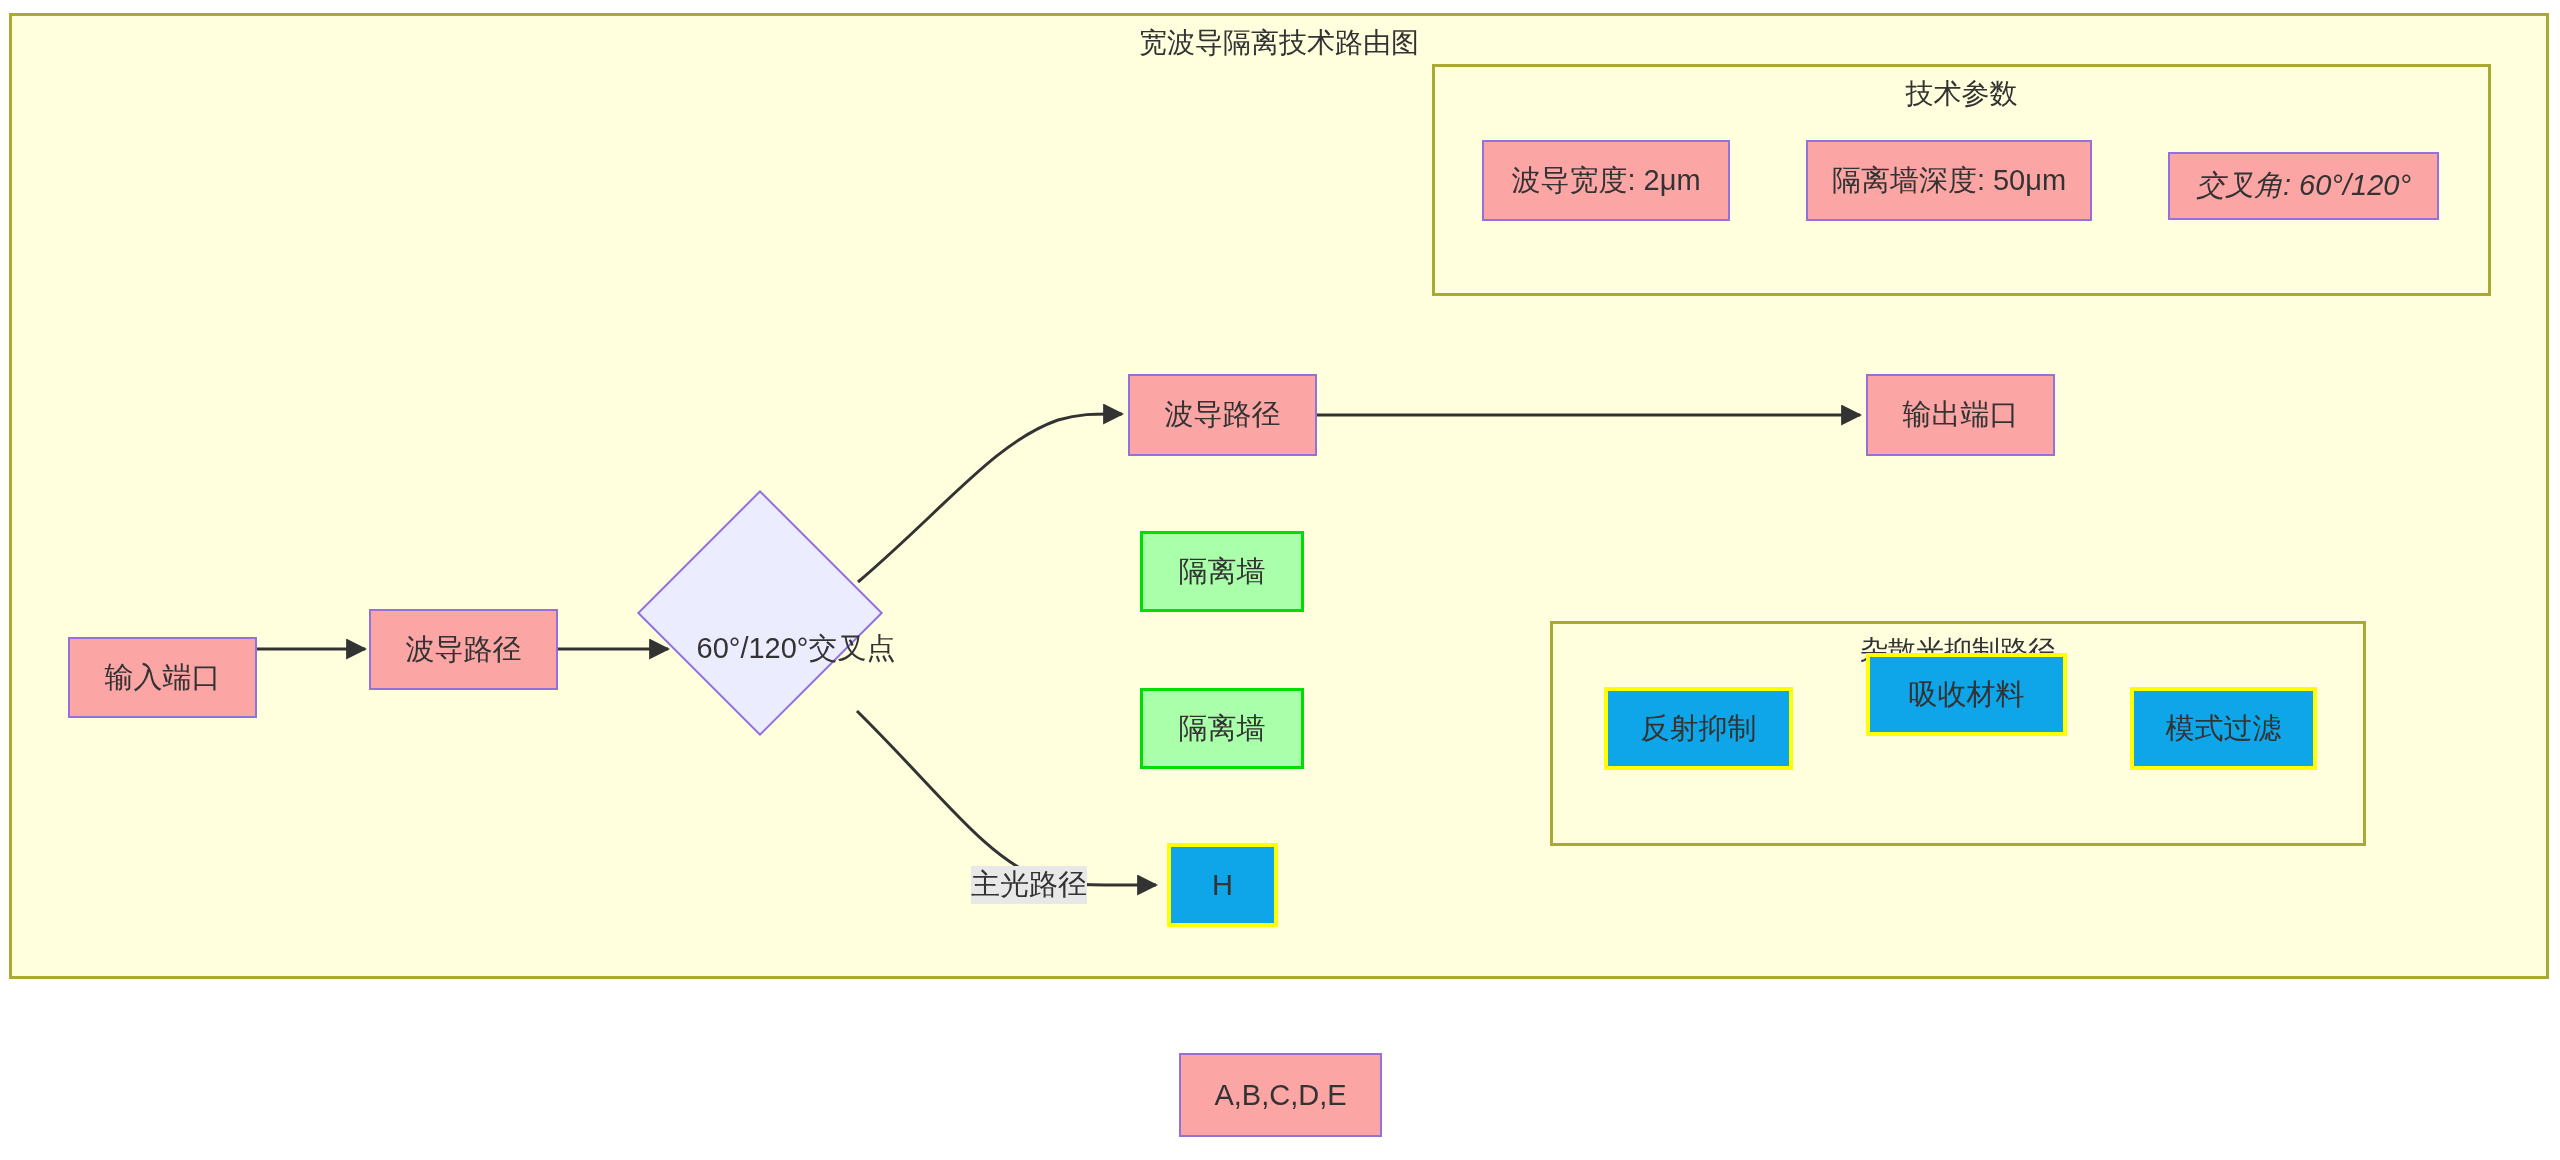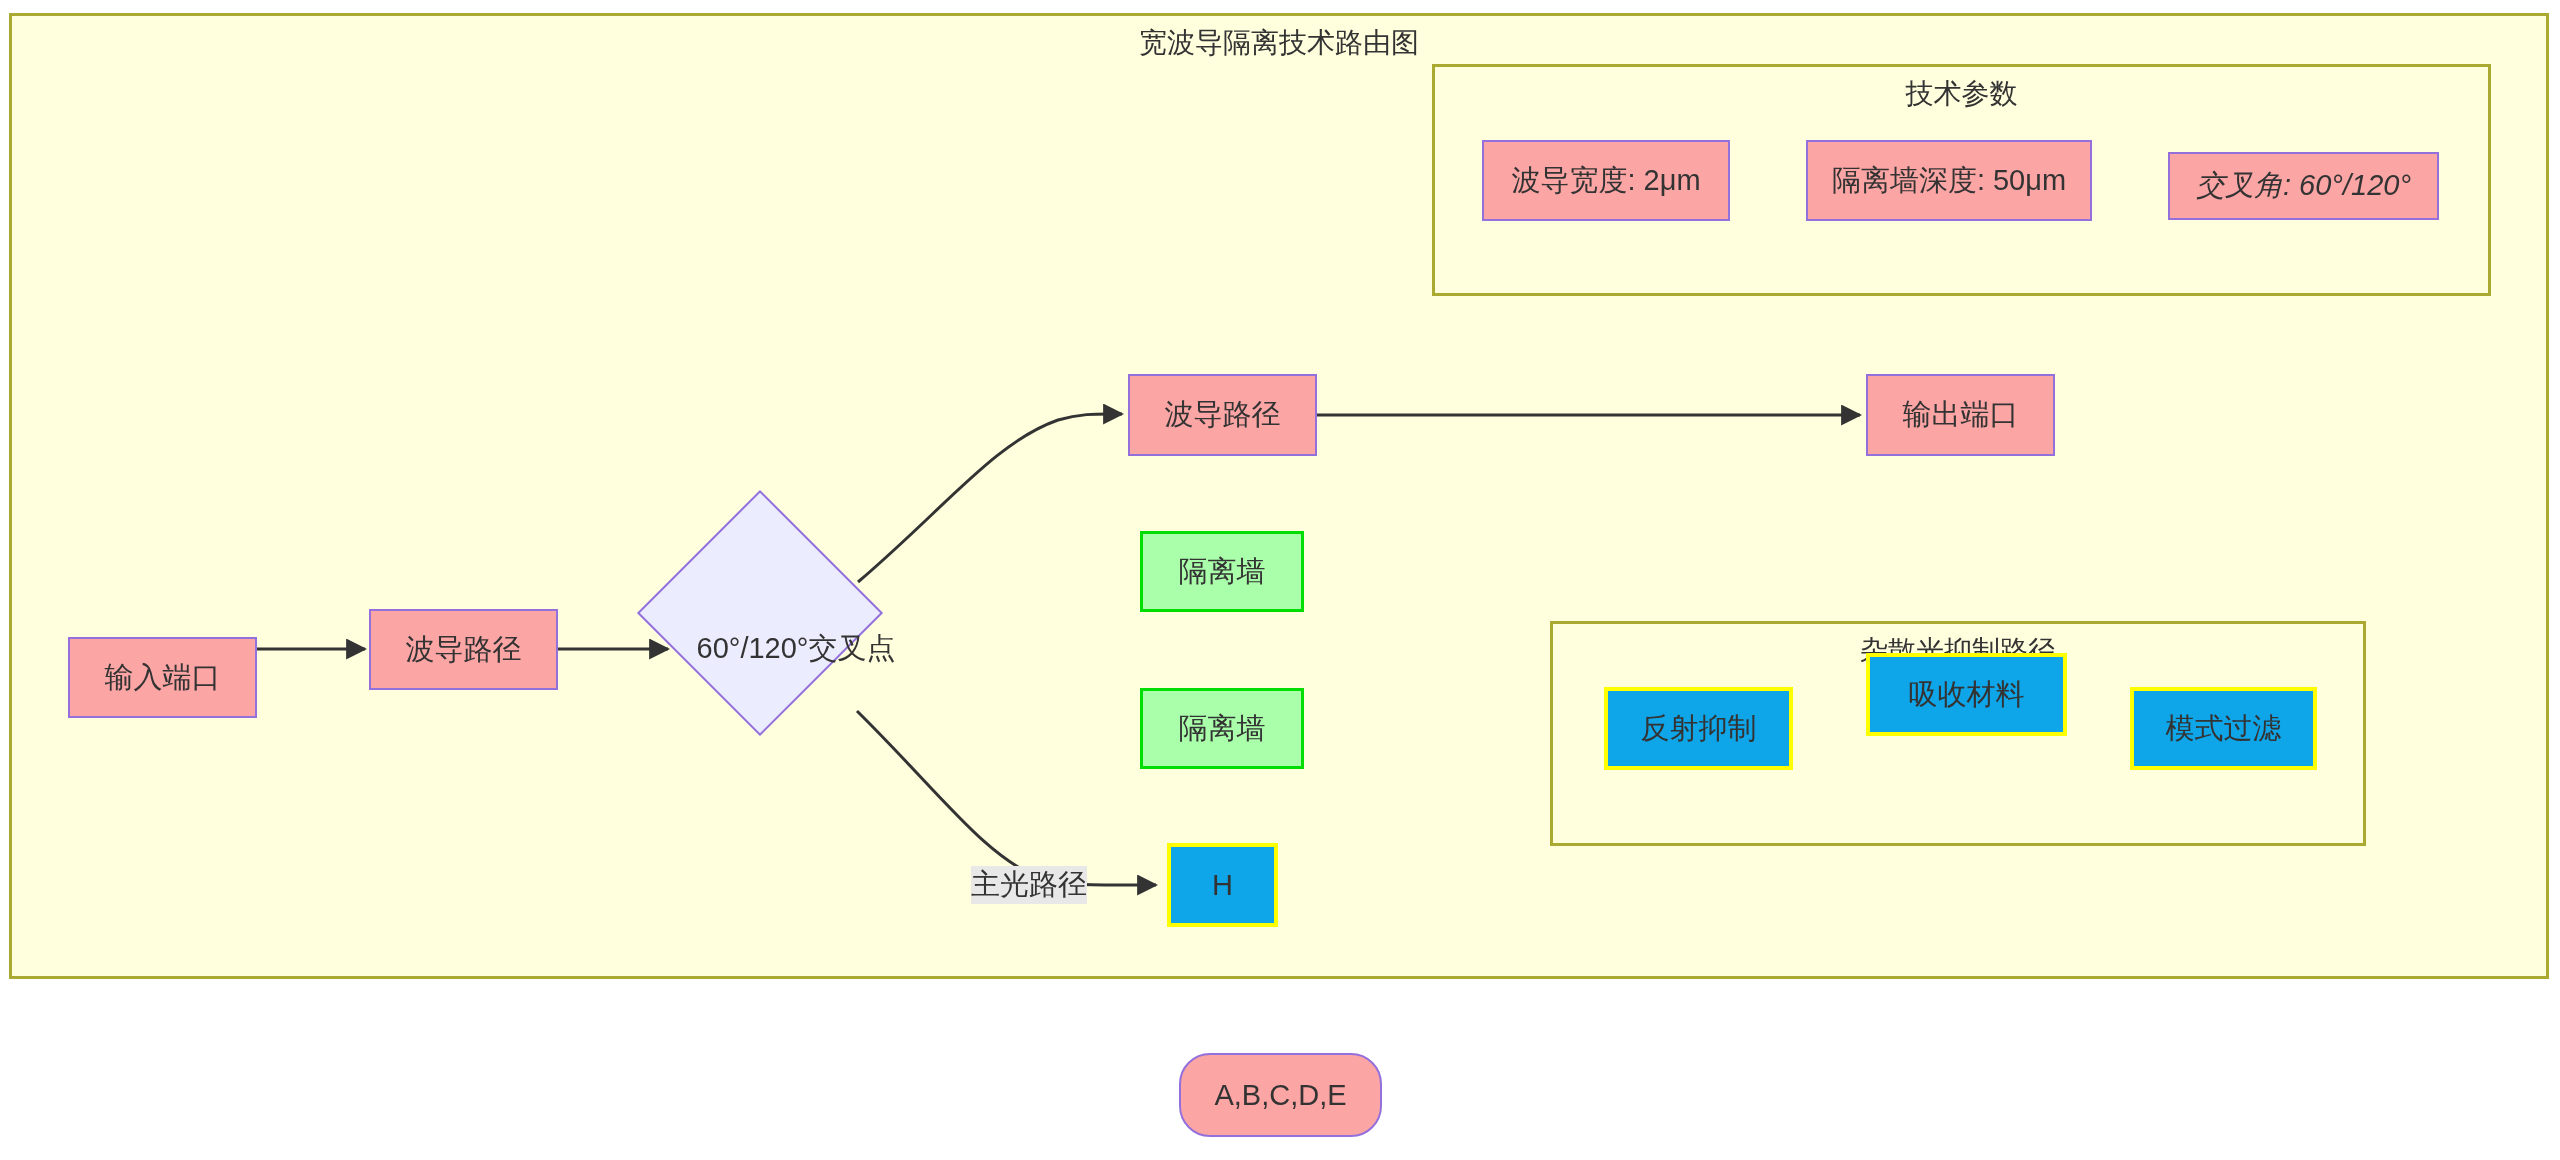--- a/index.html
+++ b/index.html
@@ -80,17 +80,17 @@
 
   <div class="diamond-label">60°/120°交叉点</div>
 
   <div class="node" style="left:68px;top:609px;width:189px;height:81px;margin-top:28px;">输入端口</div>
   <div class="node" style="left:369px;top:609px;width:189px;height:81px;">波导路径</div>
   <div class="node" style="left:1128px;top:374px;width:189px;height:82px;">波导路径</div>
   <div class="node" style="left:1866px;top:374px;width:189px;height:82px;">输出端口</div>
   <div class="node green" style="left:1140px;top:531px;width:164px;height:81px;">隔离墙</div>
   <div class="node green" style="left:1140px;top:688px;width:164px;height:81px;">隔离墙</div>
   <div class="node yellow-border" style="left:1167px;top:843px;width:111px;height:84px;">H</div>
-  <div class="node" style="left:1179px;top:1053px;width:203px;height:84px;border-radius:31px;">A,B,C,D,E</div>
+  <div class="node" style="left:1179px;top:1053px;width:203px;height:84px;">A,B,C,D,E</div>
 
   <div class="edge-label">主光路径</div>
 
 </div>
 
 </body></html>

